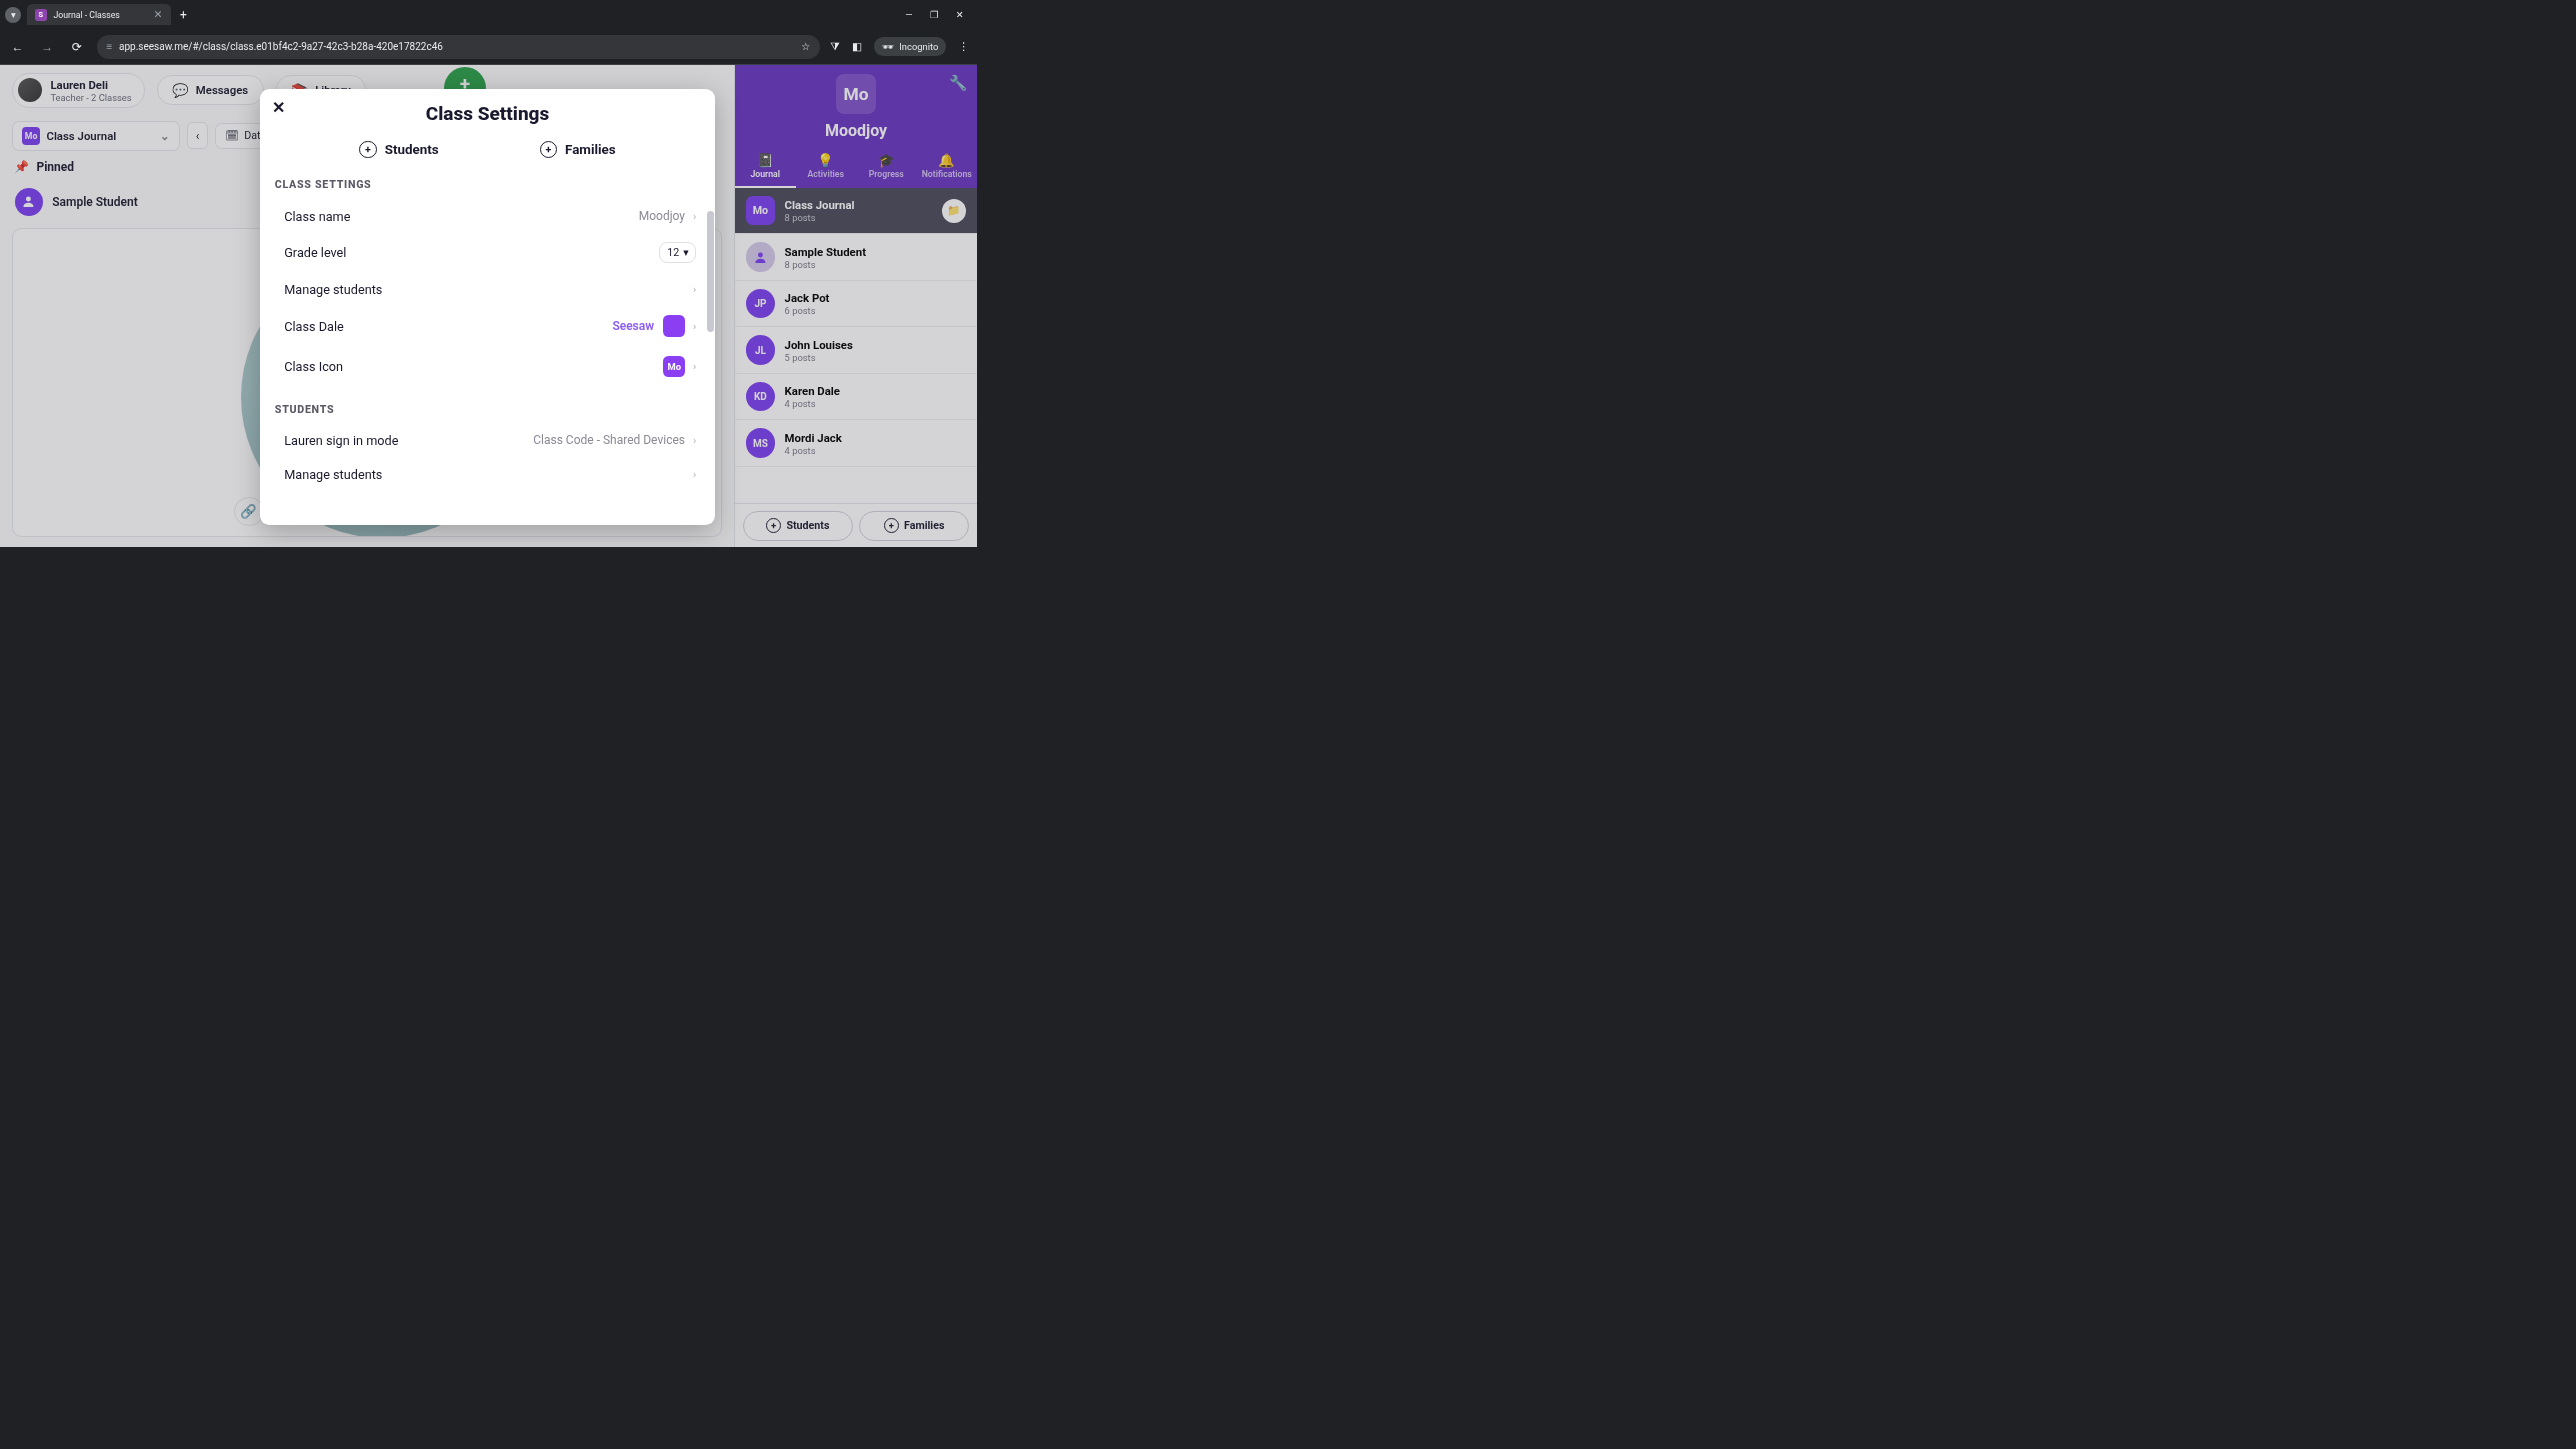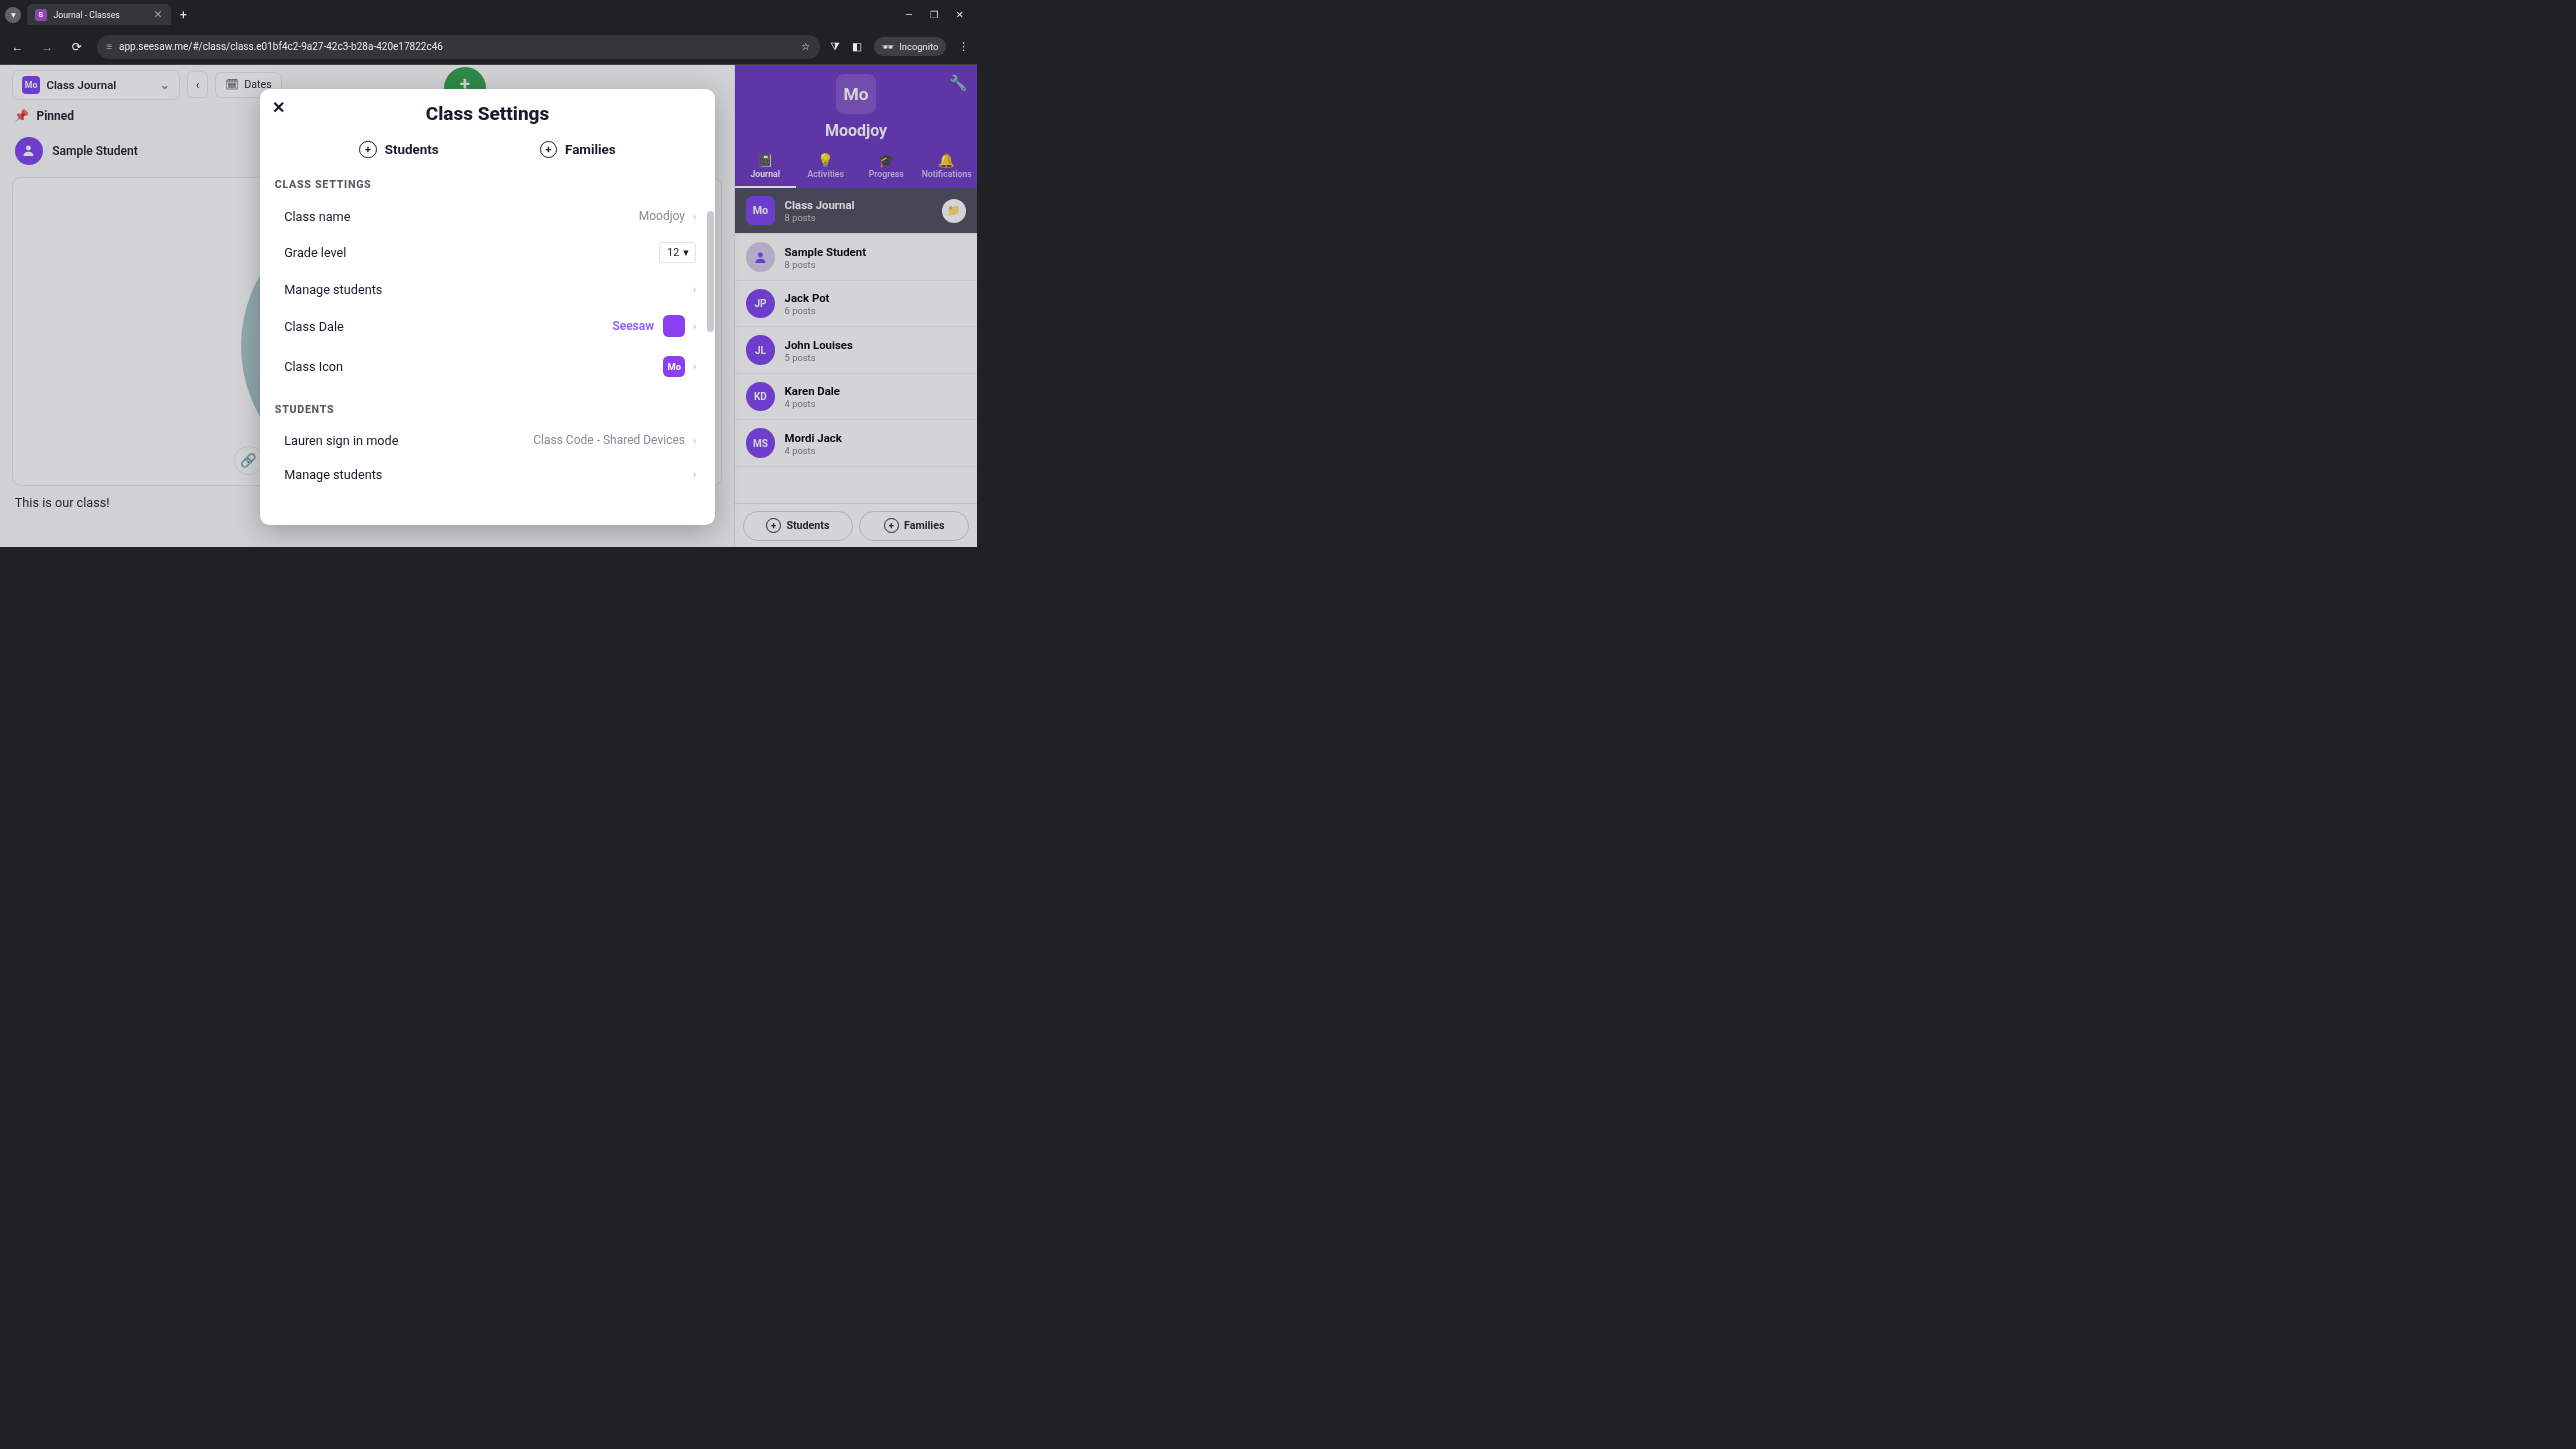--- a/index.html
+++ b/index.html
@@ -93,21 +93,21 @@
 .modal-tabs { display: flex; justify-content: center; gap: 101px; padding: 4px 0 16px 0; }
 .mtab { display: flex; align-items: center; gap: 8px; font-size: 13.4px; font-weight: 700; color: #1a1a2e; }
 .plus-ring { width: 17.4px; height: 17.4px; border: 1.3px solid #1a1a2e; border-radius: 50%; display: flex; align-items: center; justify-content: center; font-size: 10.7px; }
 
 .section-label { font-size: 10.7px; font-weight: 800; letter-spacing: 0.7px; color: #5a5a66; padding: 4px 0 8px 0; }
 .setting-row { display: flex; align-items: center; padding: 9.4px 4px 9.4px 9.4px; font-size: 12.7px; color: #1a1a2e; }
 .setting-label { flex: 1; }
 .setting-value { color: #8a8a96; font-size: 12px; }
 .setting-value.indigo { color: #8b5cf6; font-weight: 600; }
 .row-chev { color: #b0b0ba; font-size: 10.7px; margin-left: 8px; }
-.grade-pill { border: 0.7px solid #e0e0e6; border-radius: 3px; padding: 2.7px 6.7px; display: flex; align-items: center; gap: 4px; font-size: 10.7px; color: #1a1a2e; }
+.grade-pill { border: 0.7px solid #e0e0e6; border-radius: 8px; padding: 2.7px 6.7px; display: flex; align-items: center; gap: 4px; font-size: 10.7px; color: #1a1a2e; }
 .swatch { width: 21.5px; height: 21.5px; background: #8b3ff2; border-radius: 5.4px; margin-left: 9.4px; }
 .icon-badge { width: 21.5px; height: 21.5px; background: #8b3ff2; color: #fff; border-radius: 5.4px; display: flex; align-items: center; justify-content: center; font-size: 9.4px; font-weight: 700; margin-left: 9.4px; }
 
 svg.person { width: 14.8px; height: 14.8px; fill: white; }
 </style>
 </head>
 <body>
 
 <div class="browser-chrome">
   <div class="tab-bar">
@@ -140,20 +140,37 @@
         <span>🕶</span>
         <span>Incognito</span>
       </div>
       <span>⋮</span>
     </div>
   </div>
 </div>
 
 <div class="app">
   <div class="app-left">
+    <div class="app-header">
+      <div class="user-chip">
+        <div class="user-avatar"></div>
+        <div>
+          <div class="user-name">Lauren Deli</div>
+          <div class="user-role">Teacher - 2 Classes</div>
+        </div>
+      </div>
+      <div class="header-tab">
+        <span class="icon">💬</span>
+        <span>Messages</span>
+      </div>
+      <div class="header-tab">
+        <span class="icon">📚</span>
+        <span>Library</span>
+      </div>
+    </div>
     <div class="journal-bar">
       <div class="journal-select">
         <span class="mo-badge">Mo</span>
         <span>Class Journal</span>
         <span class="chev">⌄</span>
       </div>
       <div class="journal-nav">‹</div>
       <div class="dates-chip">
         <span>🗓</span>
         <span>Dates</span>

